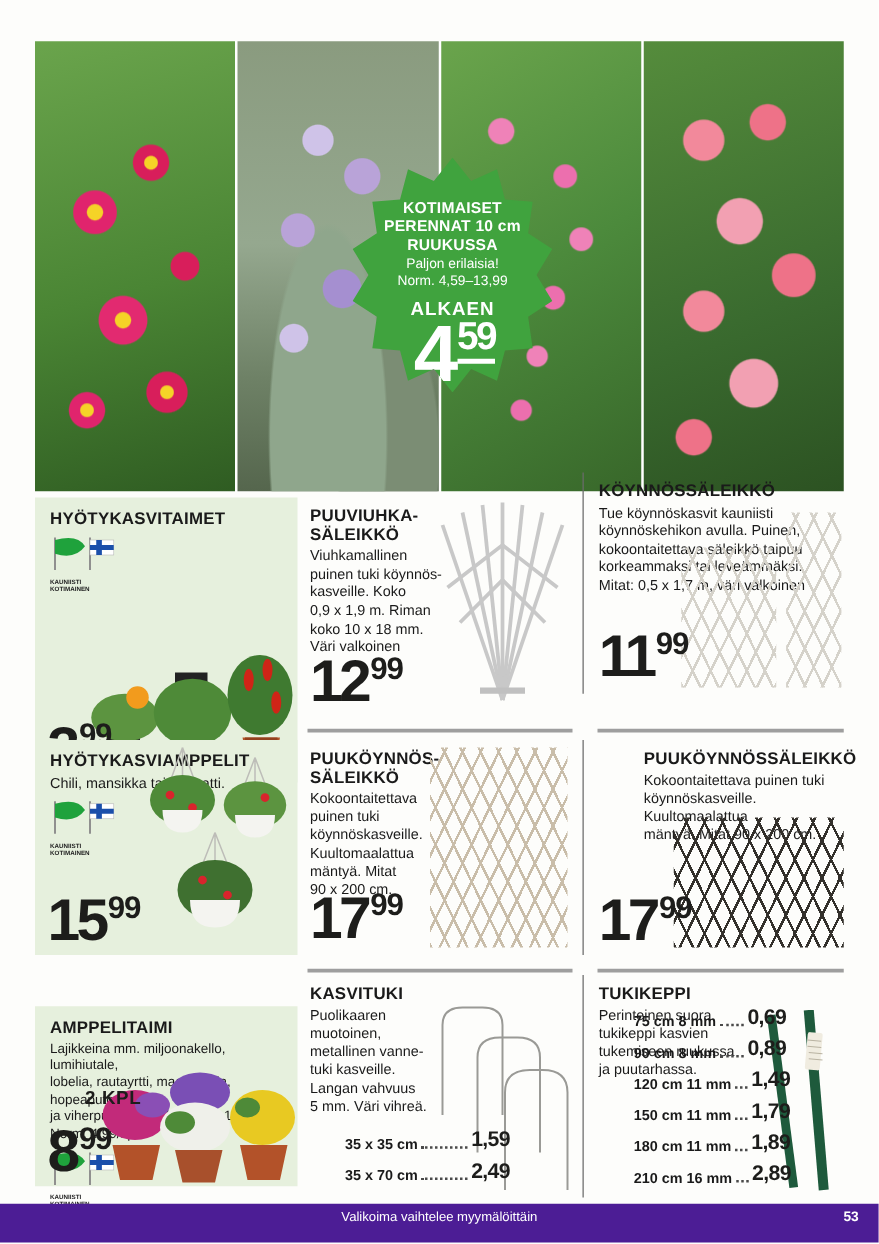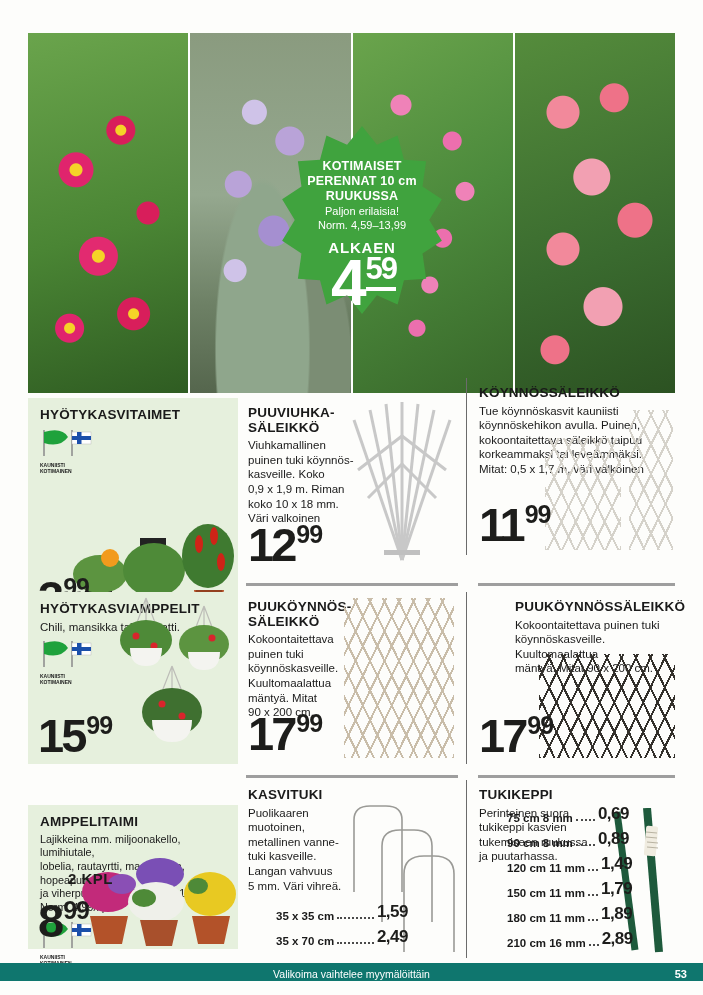--- a/index.html
+++ b/index.html
@@ -82,21 +82,21 @@
     repeating-linear-gradient(-64deg, var(--lc) 0 2px, transparent 2px 13px);}
 
   
   .price-rows{position:absolute;}
   .price-row{display:flex;align-items:flex-end;margin-bottom:5px;margin-left:28px;}
   .pr-label{font-size:11.5px;font-weight:bold;white-space:nowrap;}
   .pr-dots{flex:1;border-bottom:2px dotted #4a4a4a;margin:0 3px 3px 3px;min-width:10px;}
   .pr-price{font-size:17px;font-weight:bold;letter-spacing:-.5px;color:#1d1d1b;white-space:nowrap;}
 
   
-  .footer-bar{position:absolute;left:0;top:963px;width:703px;height:18px;background:#0f766e;}
+  .footer-bar{position:absolute;left:0;top:963px;width:703px;height:31px;background:#4c1d95;}
   .footer-text{position:absolute;width:100%;text-align:center;color:#fff;font-size:10.5px;line-height:23px;}
   .page-num{position:absolute;right:16px;color:#fff;font-size:11px;font-weight:bold;line-height:23px;}
 
   .img-abs{position:absolute;}
 </style>
 </head>
 <body>
 
 <div class="page">
 

